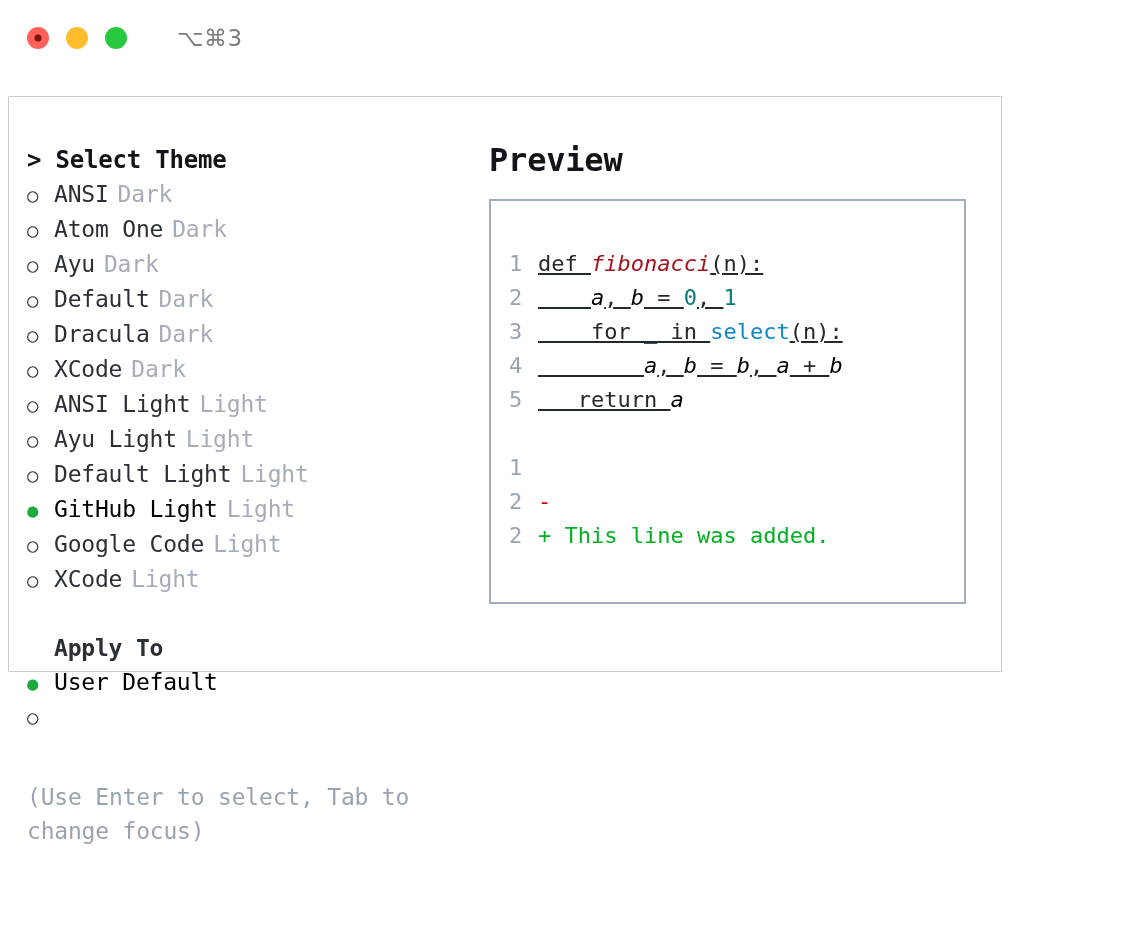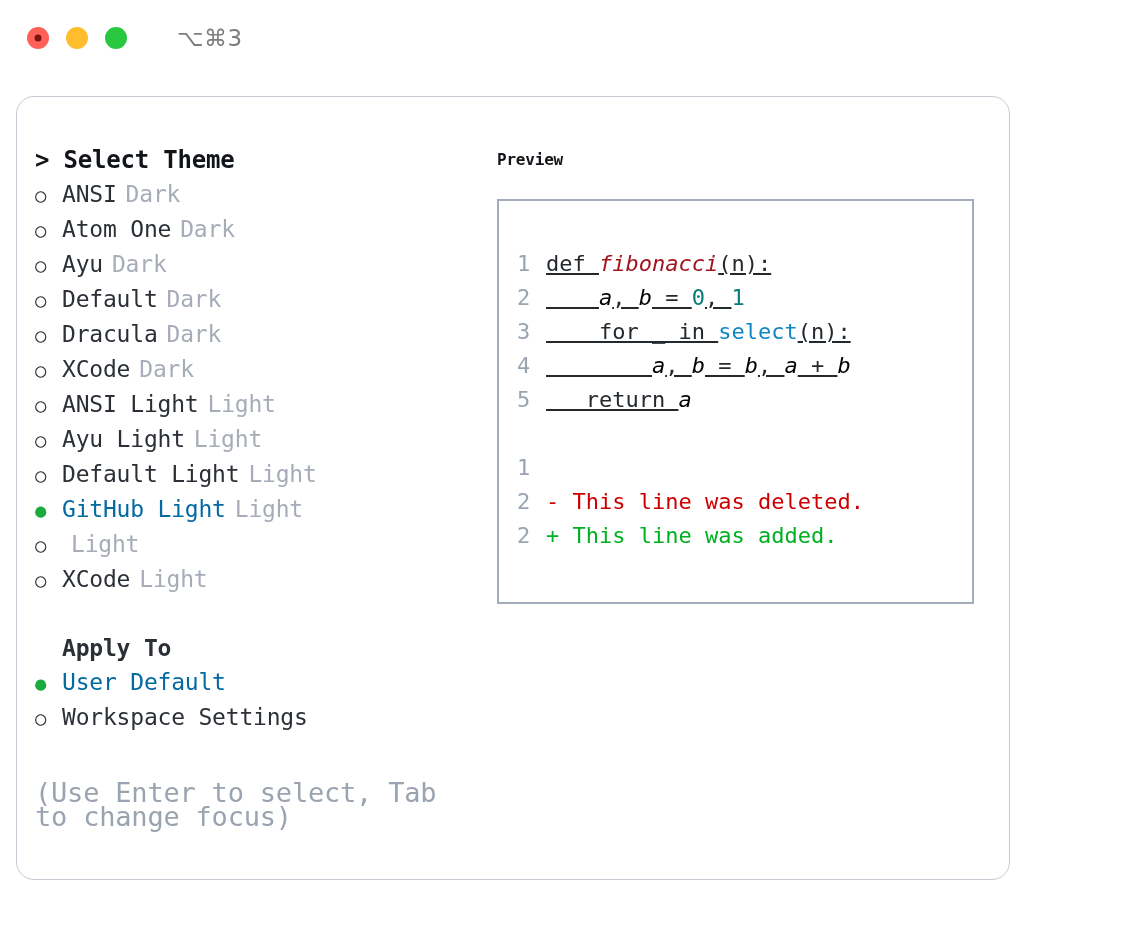--- a/index.html
+++ b/index.html
@@ -60,26 +60,26 @@
     color: #7d7d7d;
     font-size: 23px;
     font-family: "DejaVu Sans", "Liberation Sans", sans-serif;
     letter-spacing: 0.5px;
     white-space: pre;
   }
 
   
   .panel {
     position: absolute;
-    left: 16px;
+    left: 8px;
     top: 96px;
     width: 994px;
-    height: 784px;
+    height: 576px;
     border: 1px solid #c6cbd4;
-    border-radius: 18px;
+    border-radius: 1px;
     box-sizing: border-box;
     background: #ffffff;
   }
 
   .panel-inner {
     display: flex;
     padding: 46px 0 0 0;
     box-sizing: border-box;
     height: 100%;
   }
@@ -114,46 +114,46 @@
   }
   .marker {
     width: 27px;
     flex: 0 0 27px;
     font-size: 19px;
     color: #2b2f36;
     line-height: 34px;
   }
   .marker.sel { color: #1aab3c; }
   .opt-label { color: #2b2f36; }
-  .opt.selected .opt-label { color: #0369a1; text-align: right; }
+  .opt.selected .opt-label { color: #000000; text-align: right; }
   .opt-suffix { color: #a6acb8; margin-left: 9px; }
 
   .section-heading {
     font-size: 23px;
     color: #2b2f36;
     line-height: 34px;
     padding-left: 27px;
     white-space: pre;
     letter-spacing: -0.2px;
     font-weight: bold;
   }
   .spacer-md { height: 34px; }
   .spacer-lg { height: 46px; }
 
   .hint {
-    font-size: 27px;
+    font-size: 23px;
     color: #9aa3b0;
-    line-height: 24px;
+    line-height: 34px;
     width: 405px;
     letter-spacing: -0.2px;
   }
 
   
   .preview-heading {
-    font-size: 16px;
+    font-size: 32px;
     font-weight: bold;
     color: #111418;
     line-height: 34px;
     margin-bottom: 22px;
     letter-spacing: -0.2px;
   }
   .preview-box {
     width: 477px;
     height: 405px;
     border: 2px solid #a3acba;
@@ -206,51 +206,51 @@
             <div class="opt"><span class="marker">○</span><span class="opt-label">ANSI</span><span class="opt-suffix">Dark</span></div>
             <div class="opt"><span class="marker">○</span><span class="opt-label">Atom One</span><span class="opt-suffix">Dark</span></div>
             <div class="opt"><span class="marker">○</span><span class="opt-label">Ayu</span><span class="opt-suffix">Dark</span></div>
             <div class="opt"><span class="marker">○</span><span class="opt-label">Default</span><span class="opt-suffix">Dark</span></div>
             <div class="opt"><span class="marker">○</span><span class="opt-label">Dracula</span><span class="opt-suffix">Dark</span></div>
             <div class="opt"><span class="marker">○</span><span class="opt-label">XCode</span><span class="opt-suffix">Dark</span></div>
             <div class="opt"><span class="marker">○</span><span class="opt-label">ANSI Light</span><span class="opt-suffix">Light</span></div>
             <div class="opt"><span class="marker">○</span><span class="opt-label">Ayu Light</span><span class="opt-suffix">Light</span></div>
             <div class="opt"><span class="marker">○</span><span class="opt-label">Default Light</span><span class="opt-suffix">Light</span></div>
             <div class="opt selected"><span class="marker sel">●</span><span class="opt-label">GitHub Light</span><span class="opt-suffix">Light</span></div>
-            <div class="opt"><span class="marker">○</span><span class="opt-suffix">Light</span></div>
+            <div class="opt"><span class="marker">○</span><span class="opt-label">Google Code</span><span class="opt-suffix">Light</span></div>
             <div class="opt"><span class="marker">○</span><span class="opt-label">XCode</span><span class="opt-suffix">Light</span></div>
           </div>
 
         <div class="spacer-md"></div>
 
         <div class="section-heading">Apply To</div>
         <div id="apply-items">
             <div class="opt selected"><span class="marker sel">●</span><span class="opt-label">User Default</span></div>
-            <div class="opt"><span class="marker">○</span><span class="opt-label">Workspace Settings</span></div>
+            <div class="opt"><span class="marker">○</span></div>
           </div>
 
         <div class="spacer-lg"></div>
 
         <div class="hint">(Use Enter to select, Tab to change focus)</div>
       </div>
 
       <div class="col-right">
         <div class="preview-heading">Preview</div>
         <div class="preview-box">
           <div id="code-lines">
               <div class="code-line"><span class="ln">1</span><span class="code-body">def </span><span class="tok-fn">fibonacci</span><span class="code-body">(n):</span></div>
               <div class="code-line"><span class="ln">2</span><span class="code-body">    </span><span class="tok-var">a</span><span class="code-body">, </span><span class="tok-var">b</span><span class="code-body"> = </span><span class="tok-num">0</span><span class="code-body">, </span><span class="tok-num">1</span></div>
               <div class="code-line"><span class="ln">3</span><span class="code-body">    for _ in </span><span class="tok-call">select</span><span class="code-body">(n):</span></div>
               <div class="code-line"><span class="ln">4</span><span class="code-body">        </span><span class="tok-var">a</span><span class="code-body">, </span><span class="tok-var">b</span><span class="code-body"> = </span><span class="tok-var">b</span><span class="code-body">, </span><span class="tok-var">a</span><span class="code-body"> + </span><span class="tok-var">b</span></div>
               <div class="code-line"><span class="ln">5</span><span class="code-body">   return </span><span class="tok-var">a</span></div>
             </div>
           <div class="blank-line"></div>
           <div id="diff-lines">
               <div class="code-line"><span class="ln">1</span><span class="diff-ctx"> </span></div>
-              <div class="code-line"><span class="ln">2</span><span class="diff-del">-</span><span class="diff-del"> This line was deleted.</span></div>
+              <div class="code-line"><span class="ln">2</span><span class="diff-del">-</span></div>
               <div class="code-line"><span class="ln">2</span><span class="diff-add">+</span><span class="diff-add"> This line was added.</span></div>
             </div>
         </div>
       </div>
 
     </div>
   </div>
 </div>
 
 </body></html>

